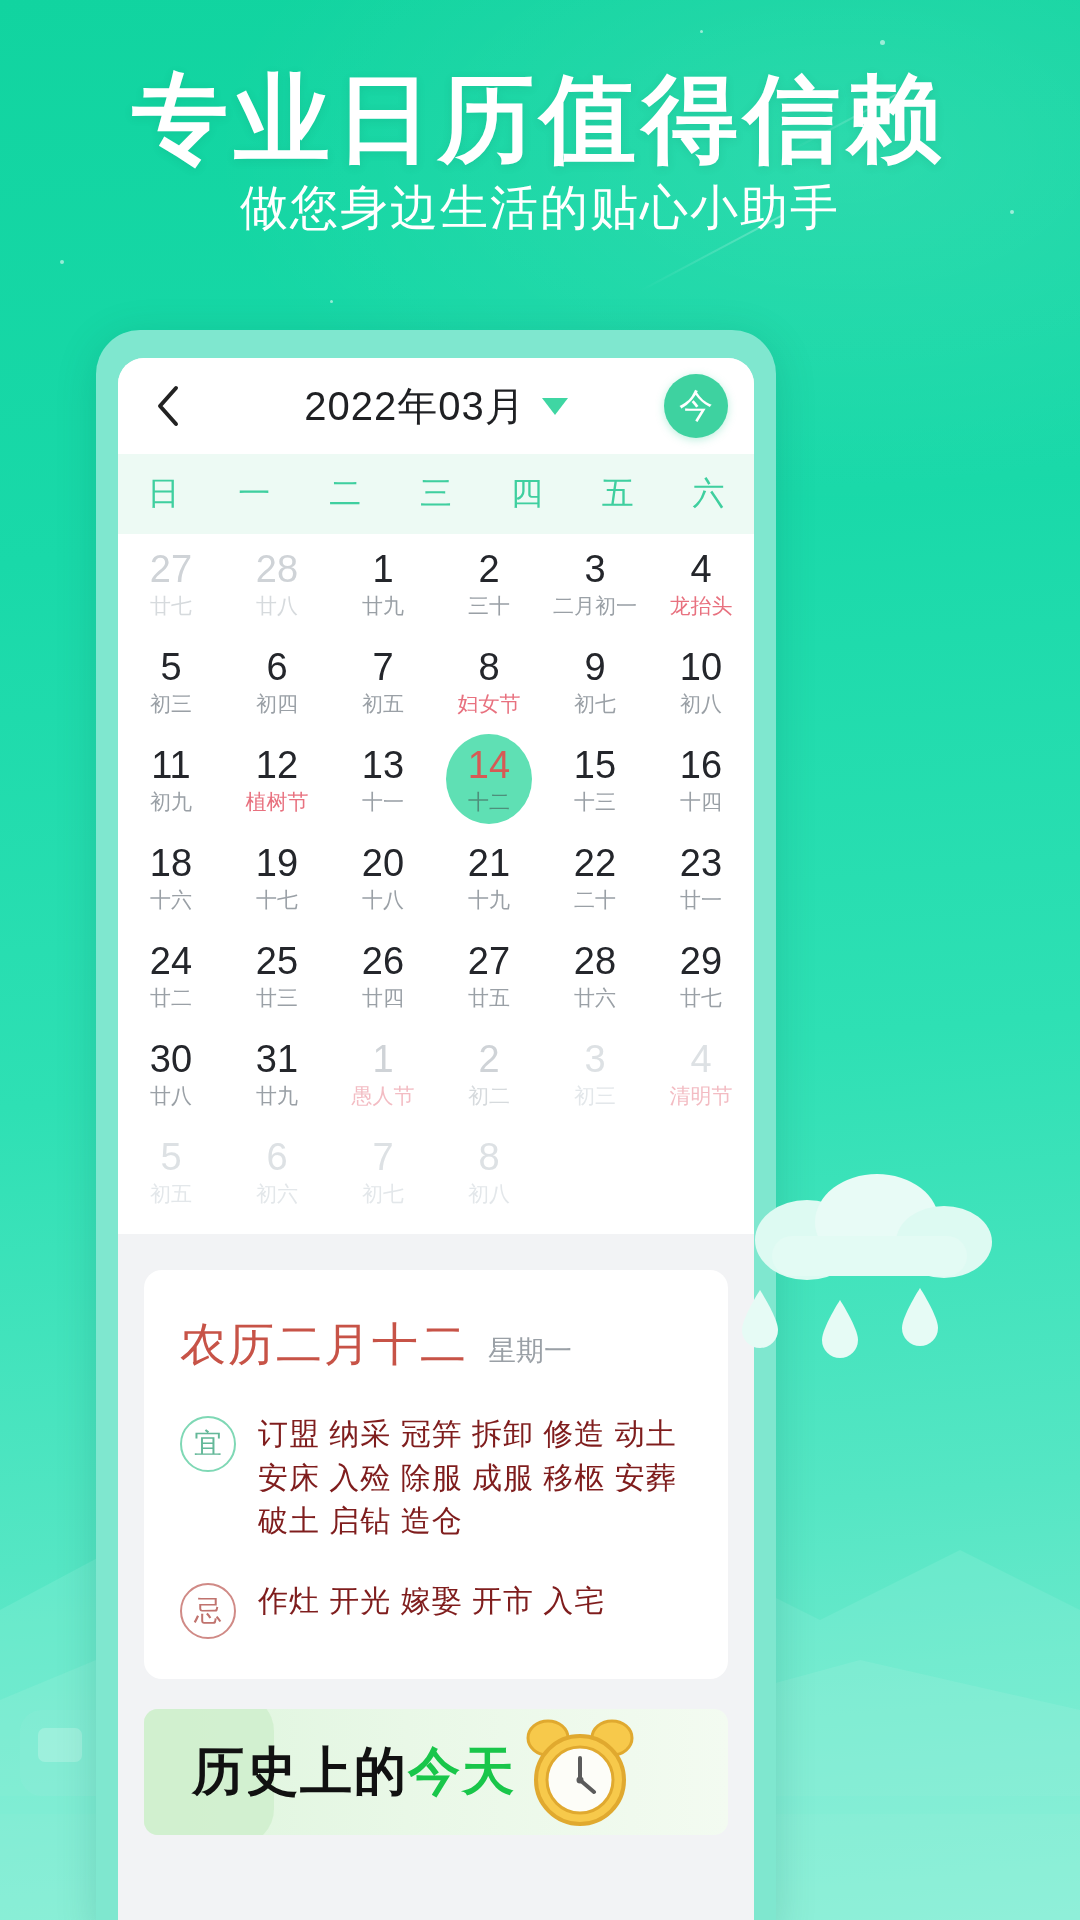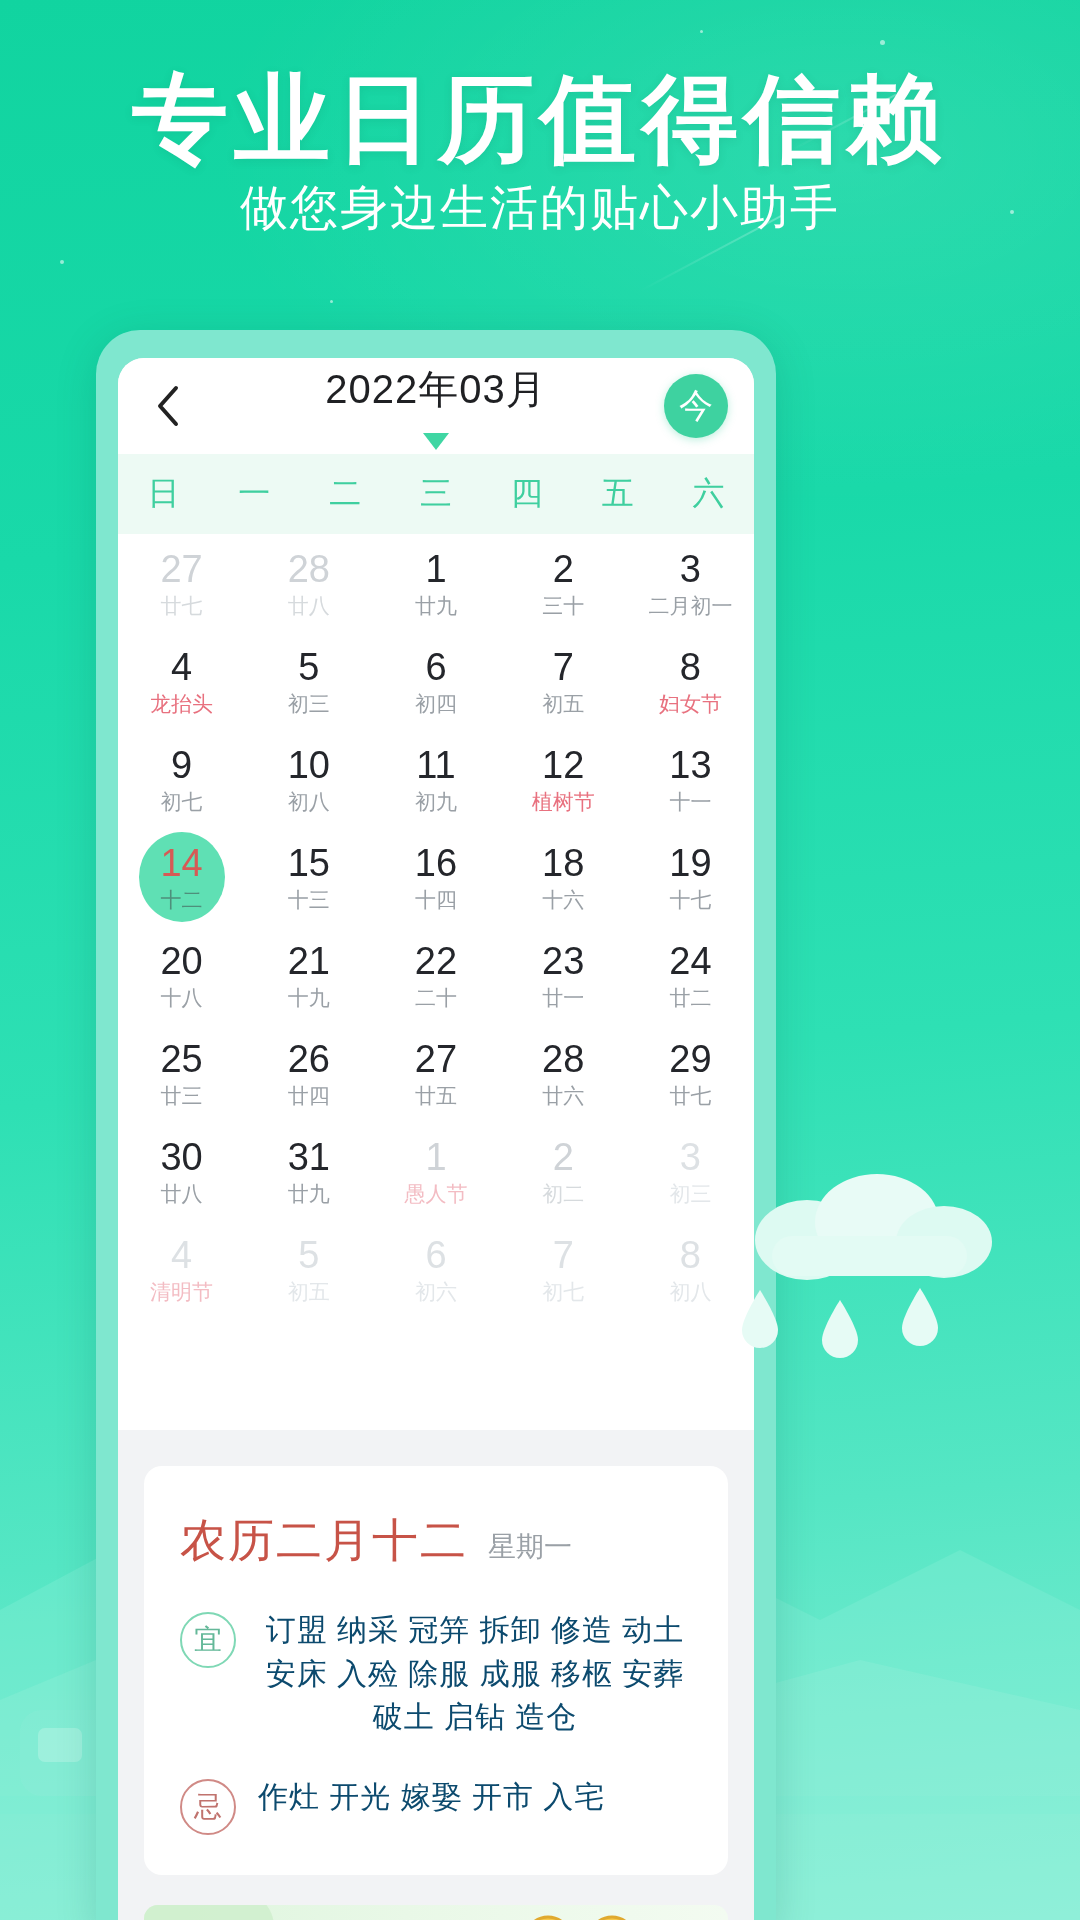--- a/index.html
+++ b/index.html
@@ -71,21 +71,20 @@
   }
   .back-chevron {
     width:46px; height:46px; display:flex; align-items:center; justify-content:center;
     cursor:pointer;
   }
   .back-chevron svg { display:block; }
   .nav-title-wrap {
     position:absolute; left:0; right:0; top:0; height:96px;
     display:flex; align-items:center; justify-content:center; gap:16px;
     pointer-events:none;
-    flex-direction:column;
   }
   .nav-title {
     font-size:40px; color:#1f2023; letter-spacing:1px; font-weight:normal;
   }
   .caret {
     width:0; height:0;
     border-left:13px solid transparent; border-right:13px solid transparent;
     border-top:17px solid #3fd6a3;
   }
   .today-btn {
@@ -99,21 +98,21 @@
 
   .weekhead {
     display:grid; grid-template-columns:repeat(7,1fr);
     background:#edfaf4; height:80px; align-items:center;
   }
   .weekhead span {
     text-align:center; color:#3fcf9f; font-size:32px;
   }
 
   .grid {
-    display:grid; grid-template-columns:repeat(5,1fr);
+    display:grid; grid-template-columns:repeat(6,1fr);
   }
   .cell {
     height:98px; display:flex; flex-direction:column;
     align-items:center; justify-content:center;
     position:relative; cursor:pointer;
   }
   .cell .d {
     font-size:38px; color:#24262b; line-height:1.02; font-weight:normal;
     position:relative; z-index:2;
   }
@@ -147,21 +146,21 @@
   .lunar-week { font-size:28px; color:#9aa0a6; }
 
   .yj-row { display:flex; align-items:flex-start; gap:22px; margin-top:36px; }
   .yj-badge {
     flex:0 0 auto; width:56px; height:56px; border-radius:50%;
     border:2px solid #7fd8b5; color:#64b899;
     display:flex; align-items:center; justify-content:center;
     font-size:28px; margin-top:4px;
   }
   .yj-badge.ji { border-color:#d08a86; color:#c0736e; }
-  .yj-text { font-size:30px; color:#0c4a6e; line-height:1.45; letter-spacing:1px;text-align:center; }
+  .yj-text { font-size:30px; color:#7f1d1d; line-height:1.45; letter-spacing:1px; }
 
   
   .history-banner {
     margin:30px 26px 0 26px; height:126px;
     background:linear-gradient(90deg,#ddf5dd 0%, #e9f8e7 45%, #f3fbf1 100%);
     border-radius:14px;
     position:relative; overflow:hidden;
     display:flex; align-items:center;
   }
   .hb-deco {

